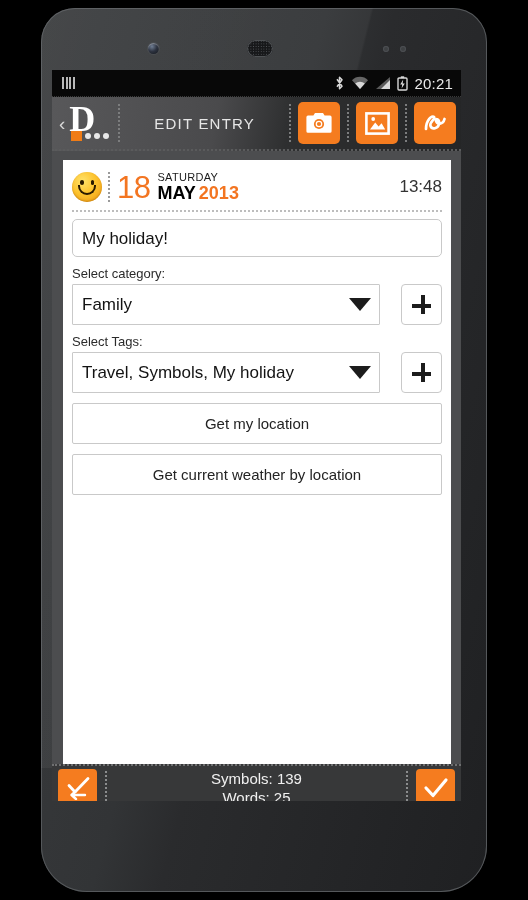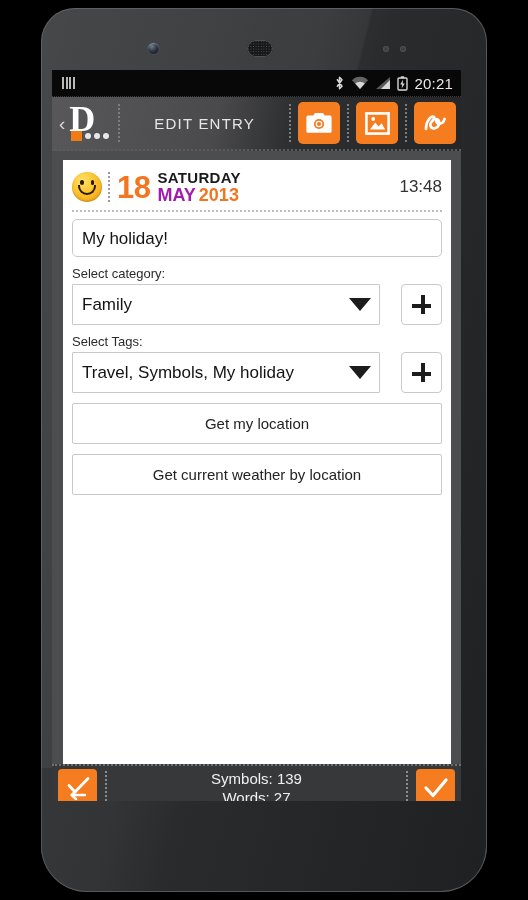--- a/index.html
+++ b/index.html
@@ -135,27 +135,27 @@
   }
   #mood-smiley .eye.l { left: 8px; }
   #mood-smiley .eye.r { right: 8px; }
   #mood-smiley .mouth {
     position: absolute; left: 6px; top: 13px; width: 18px; height: 10px;
     border: 2px solid #2a1a00; border-top: none;
     border-radius: 0 0 16px 16px;
   }
   .v-dots { width: 0; height: 30px; margin: 0 7px 0 6px; border-left: 2px dotted #9a9a9a; }
   #date-day {
-    font-size: 31px; font-weight: bold; color: #f37521;
+    font-size: 31px; font-weight: normal; color: #f37521;
     line-height: 1; letter-spacing: -.5px;
   }
   #date-stack { margin-left: 7px; line-height: 1; }
-  #date-weekday { font-size: 15px; font-weight: bold; color: #1a1a1a; letter-spacing: .3px; }
+  #date-weekday { font-size: 11px; font-weight: normal; color: #1a1a1a; letter-spacing: .3px; }
   #date-monthyear { font-size: 18px; font-weight: bold; line-height: 1.05; margin-top: 1px; }
-  #date-month { color: #a21caf; }
+  #date-month { color: #000000; }
   #date-year { color: #f37521; margin-left: 3px; }
   #entry-time { margin-left: auto; font-size: 17px; color: #333; }
   #header-rule { border-top: 2px dotted #bdbdbd; margin: 4px 0 7px; }
 
   
   .text-field {
     width: 100%; border: 1px solid #c9c9c9; background: #fff;
     font-family: "Liberation Sans", sans-serif;
     font-size: 17px; color: #131313;
     padding: 7px 9px; border-radius: 5px;
@@ -351,21 +351,21 @@
     <div id="bottom-bar">
       <div id="bottom-left-btn" class="bottom-btn">
         <svg width="26" height="24" viewBox="0 0 26 24">
           <path d="M4 9.5 L10 16 L23 2.5" fill="none" stroke="#fff" stroke-width="2.8" stroke-linecap="round" stroke-linejoin="round"></path>
           <path d="M20 19 H7 M11 15 L6.5 19 L11 23" fill="none" stroke="#fff" stroke-width="2.4" stroke-linecap="round" stroke-linejoin="round"></path>
         </svg>
       </div>
       <div class="b-sep"></div>
       <div id="counters">
         <div>Symbols: 139</div>
-        <div>Words: 27</div>
+        <div>Words: 25</div>
       </div>
       <div class="b-sep"></div>
       <div id="bottom-right-btn" class="bottom-btn">
         <svg width="26" height="22" viewBox="0 0 26 22">
           <path d="M3 11 L10 18.5 L23 3" fill="none" stroke="#fff" stroke-width="3.2" stroke-linecap="round" stroke-linejoin="round"></path>
         </svg>
       </div>
     </div>
 
   </div>

